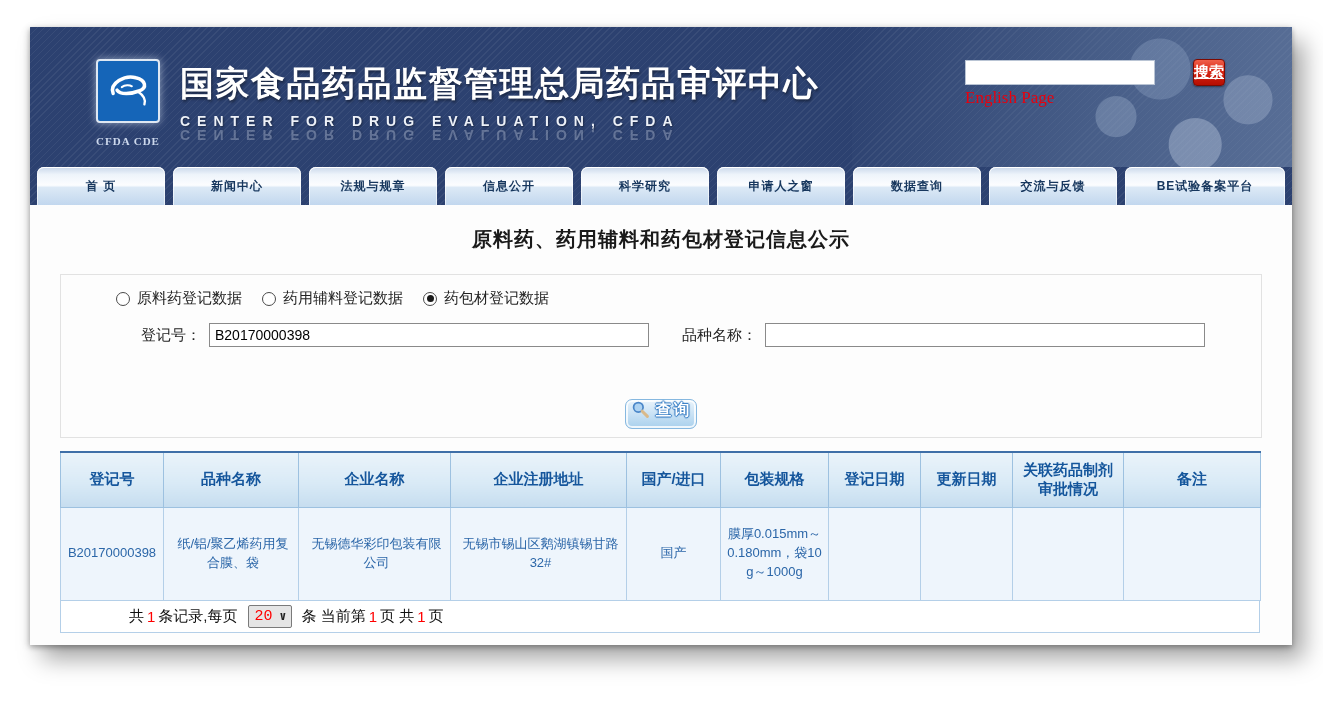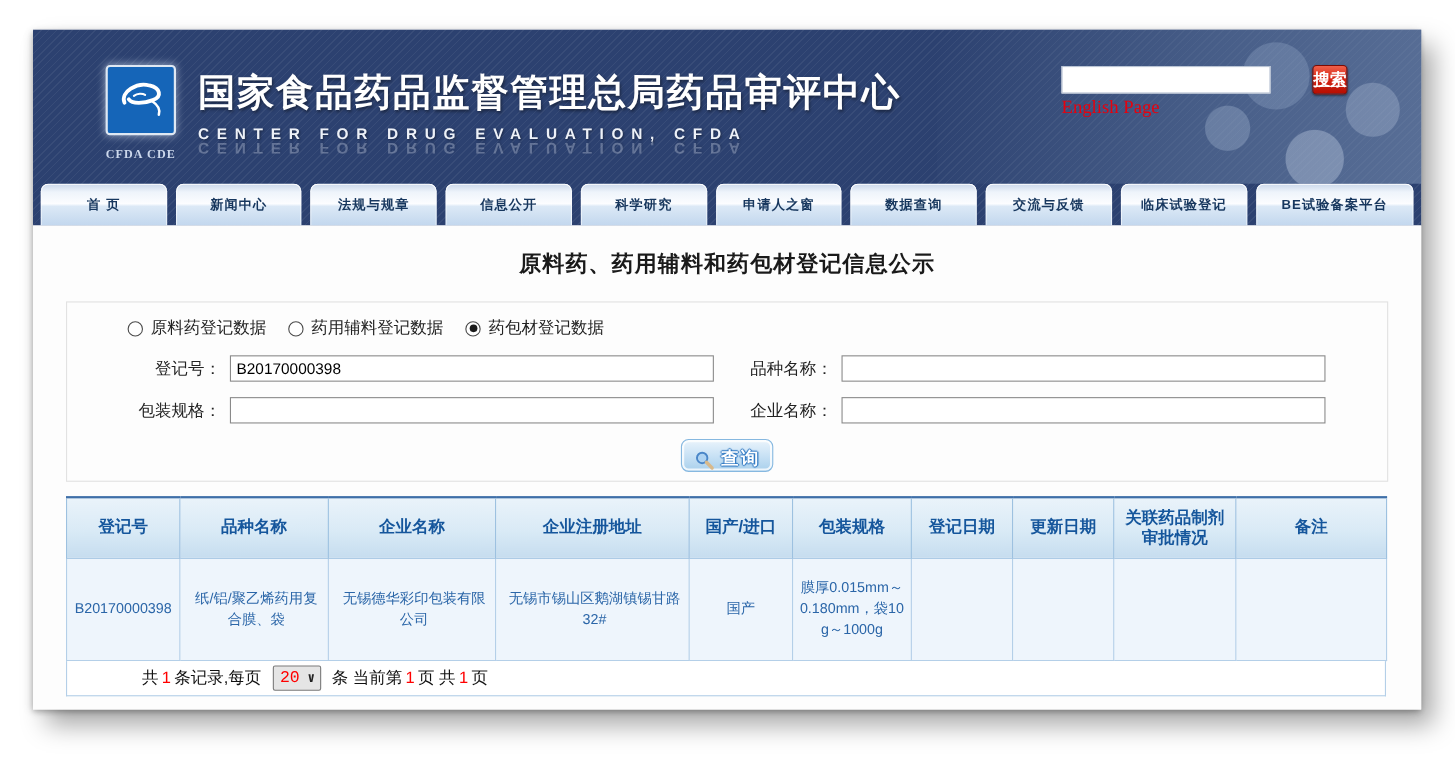--- a/index.html
+++ b/index.html
@@ -87,25 +87,25 @@
   .frow { position: absolute; left: 0; right: 0; height: 24px; font-size: 15px; color: #222; }
   .frow1 { top: 48px; } .frow2 { top: 86px; }
   .flabel { position: absolute; top: 3px; }
   .flabel.l { left: 0; width: 140px; text-align: right; }
   .flabel.r { left: 558px; width: 138px; text-align: right; }
   .finput { position: absolute; top: 0; height: 24px; border: 1px solid #8a8a8a; background: #fff; font-size: 14px; padding: 0 5px; color: #000; }
   .finput.l { left: 148px; width: 440px; }
   .finput.r { left: 704px; width: 440px; }
   .query-btn {
     position: absolute; top: 124px; left: 50%; transform: translateX(-50%);
-    width: 84px; height: 30px; border-radius: 7px;
+    width: 72px; height: 30px; border-radius: 7px;
     border: 1px solid #86b8e0;
     background: linear-gradient(180deg, #eaf4fc 0%, #c6e0f4 55%, #a9d0ec 100%);
     box-shadow: inset 0 0 0 2px rgba(255,255,255,.8);
-    display: inline-flex; align-items: flex-end; justify-content: center; gap: 6px; cursor: pointer;
+    display: inline-flex; align-items: flex-start; justify-content: center; gap: 6px; cursor: pointer;
   }
   .query-label {
     color: #ffffff; font-size: 16px; font-weight: bold; letter-spacing: 2px;
     text-shadow: -1px 0 1px #2a75c0, 1px 0 1px #2a75c0, 0 -1px 1px #2a75c0, 0 1px 1px #2a75c0;
   }
   
   .tbl-wrap { margin: 13px 30px 0; }
   table.result { width: 1200px; border-collapse: collapse; table-layout: fixed; }
   table.result th {
     height: 55px; border: 1px solid #9dc1e0; border-top: 2px solid #3f6fa8;
@@ -168,21 +168,20 @@
 
       <div class="navbar">
         <div class="tab">首 页</div>
         <div class="tab">新闻中心</div>
         <div class="tab">法规与规章</div>
         <div class="tab">信息公开</div>
         <div class="tab">科学研究</div>
         <div class="tab">申请人之窗</div>
         <div class="tab">数据查询</div>
         <div class="tab">交流与反馈</div>
-        <div class="tab">临床试验登记</div>
         <div class="tab wide">BE试验备案平台</div>
       </div>
     </div>
 
     <div class="content">
       <div class="page-title">原料药、药用辅料和药包材登记信息公示</div>
 
       <div class="form-box">
         <div class="radios">
           <label class="radio-item">
@@ -199,26 +198,20 @@
           </label>
         </div>
 
         <div class="frow frow1">
           <span class="flabel l">登记号：</span>
           <input class="finput l" value="B20170000398" style="">
           <span class="flabel r">品种名称：</span>
           <input class="finput r" value="" style="">
         </div>
 
-        <div class="frow frow2">
-          <span class="flabel l">包装规格：</span>
-          <input class="finput l" value="" style="">
-          <span class="flabel r">企业名称：</span>
-          <input class="finput r" value="" style="">
-        </div>
 
         <button class="query-btn">
           <svg viewBox="0 0 22 22" width="19" height="19">
             <circle cx="8.5" cy="8.5" r="5.5" fill="#aed3f2" stroke="#4a86c8" stroke-width="2"></circle>
             <line x1="13" y1="13" x2="19" y2="19" stroke="#d9b98a" stroke-width="3.5" stroke-linecap="round"></line>
           </svg>
           <span class="query-label">查询</span>
         </button>
       </div>
 

